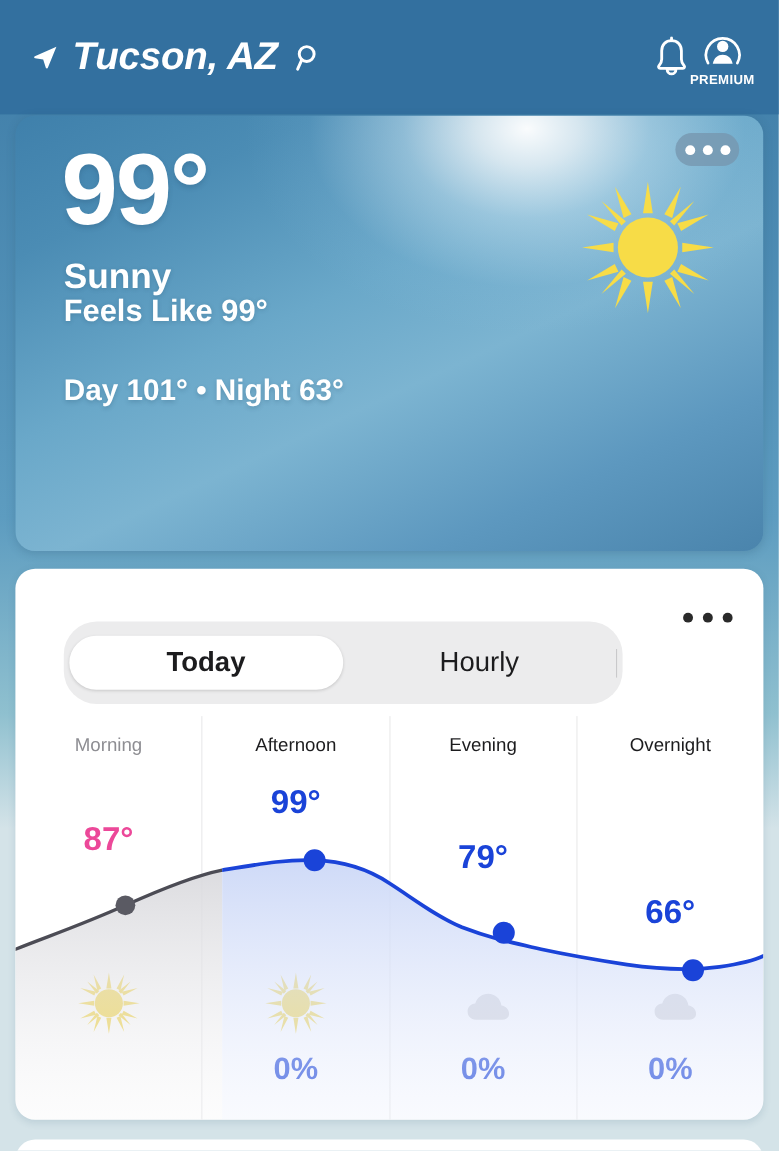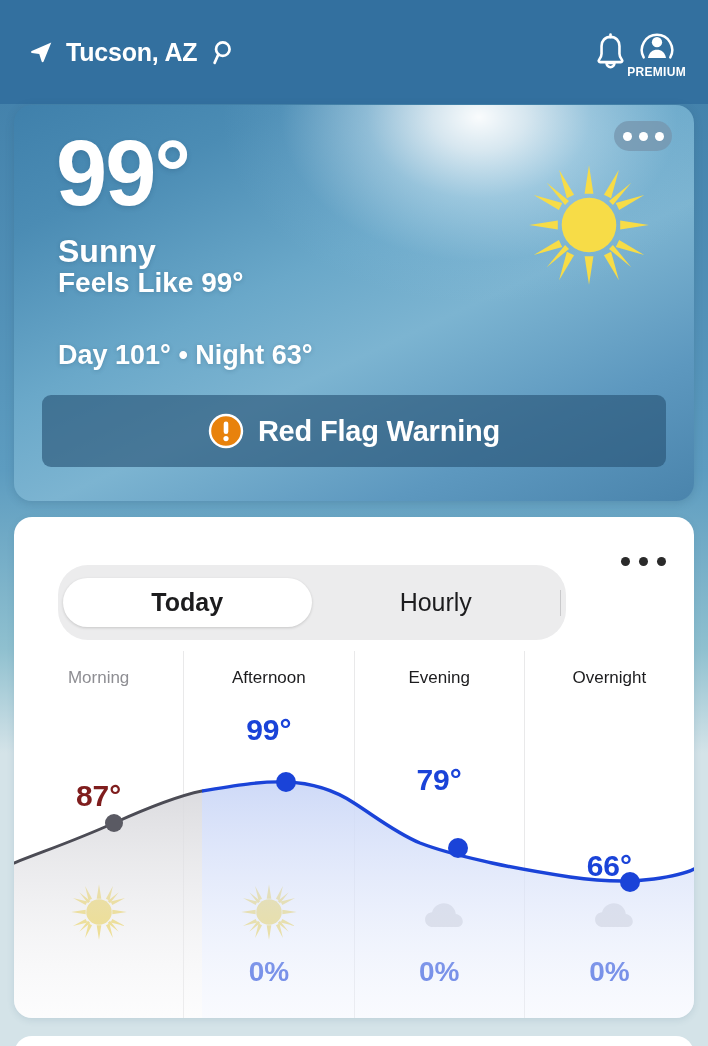--- a/index.html
+++ b/index.html
@@ -35,24 +35,25 @@
   }
   .header-left {
     display: flex;
     align-items: center;
     gap: 12px;
     flex: 1;
   }
   .nav-arrow { width: 26px; height: 26px; flex: none; display:block; }
   .location-name {
     color: #ffffff;
-    font-size: 25px;
+    font-size: 35px;
     font-weight: bold;
     letter-spacing: -0.2px;
     white-space: nowrap;
+    font-style: italic;
   }
   .search-icon { width: 27px; height: 27px; flex:none; display:block; margin-left: 2px; }
   .header-right {
     display: flex;
     align-items: center;
   }
   .bell-icon { width: 33px; height: 38px; display:block; }
   .premium {
     display: flex;
     flex-direction: column;
@@ -274,21 +275,21 @@
     font-weight: bold;
     color: #1a43d8;
   }
   .col-temp {
     position: absolute;
     left: 0; right: 0;
     text-align: center;
     font-size: 30px;
     font-weight: bold;
   }
-  .col.past .col-temp { color: #7f1d1d; margin-top: 32px; }
+  .col.past .col-temp { color: #ec4899; }
   .col-temp.blue { color: #1a43d8; }
 
   
   .graph {
     position: absolute;
     left: 0;
     top: 134px;
     width: 680px;
     height: 367px;
     pointer-events: none;
@@ -367,28 +368,20 @@
           <polygon points="73,7.5 61.5,26.8 67,29.4"></polygon>
           <polygon points="27,92.5 38.5,73.2 33,70.6"></polygon>
           <polygon points="7.5,27 26.8,38.5 29.4,33"></polygon>
           <polygon points="92.5,73 73.2,61.5 70.6,67"></polygon>
           <polygon points="92.5,27 73.2,38.5 70.6,33"></polygon>
           <polygon points="7.5,73 26.8,61.5 29.4,67"></polygon>
         </g>
       </g>
     </svg>
 
-    <div class="alert-banner">
-      <svg class="alert-icon" viewBox="0 0 36 36">
-        <circle cx="18" cy="18" r="16" fill="#e8820c" stroke="#ffffff" stroke-width="2.4"></circle>
-        <rect x="15.7" y="8.5" width="4.6" height="12.6" rx="2.3" fill="#ffffff"></rect>
-        <circle cx="18" cy="25.6" r="2.6" fill="#ffffff"></circle>
-      </svg>
-      <span class="alert-text">Red Flag Warning</span>
-    </div>
   </div>
 
   <div class="forecast">
 
     <div class="forecast-dots">
       <span></span>
       <span></span>
       <span></span>
     </div>
 
@@ -463,21 +456,21 @@
         <div class="col-temp blue" style="top:112px;">79°</div>
         <svg class="col-icon" viewBox="0 0 100 100">
           <path d="M46 14 A30 30 0 1 0 46 82 A24 24 0 0 1 46 14 Z" fill="#e2e2e4"></path>
           <path d="M40 76 C31 76 26 70 26 63 C26 56 31 51 38 50.5 C40.5 41 49 35 58 35 C69 35 78 43 79 53.5 C86 54.5 91 60 91 66.5 C91 72.5 86.5 76 80 76 Z" fill="#d3d3d6"></path>
         </svg>
         <div class="col-precip">0%</div>
       </div>
 
       <div class="col">
         <div class="col-title">Overnight</div>
-        <div class="col-temp blue" style="top:162px;margin-top:36px;">66°</div>
+        <div class="col-temp blue" style="top:162px;">66°</div>
         <svg class="col-icon" viewBox="0 0 100 100">
           <path d="M46 14 A30 30 0 1 0 46 82 A24 24 0 0 1 46 14 Z" fill="#e2e2e4"></path>
           <path d="M40 76 C31 76 26 70 26 63 C26 56 31 51 38 50.5 C40.5 41 49 35 58 35 C69 35 78 43 79 53.5 C86 54.5 91 60 91 66.5 C91 72.5 86.5 76 80 76 Z" fill="#d3d3d6"></path>
         </svg>
         <div class="col-precip">0%</div>
       </div>
     </div>
 
     <svg class="graph" viewBox="0 0 680 367" preserveAspectRatio="none">
       <defs>

